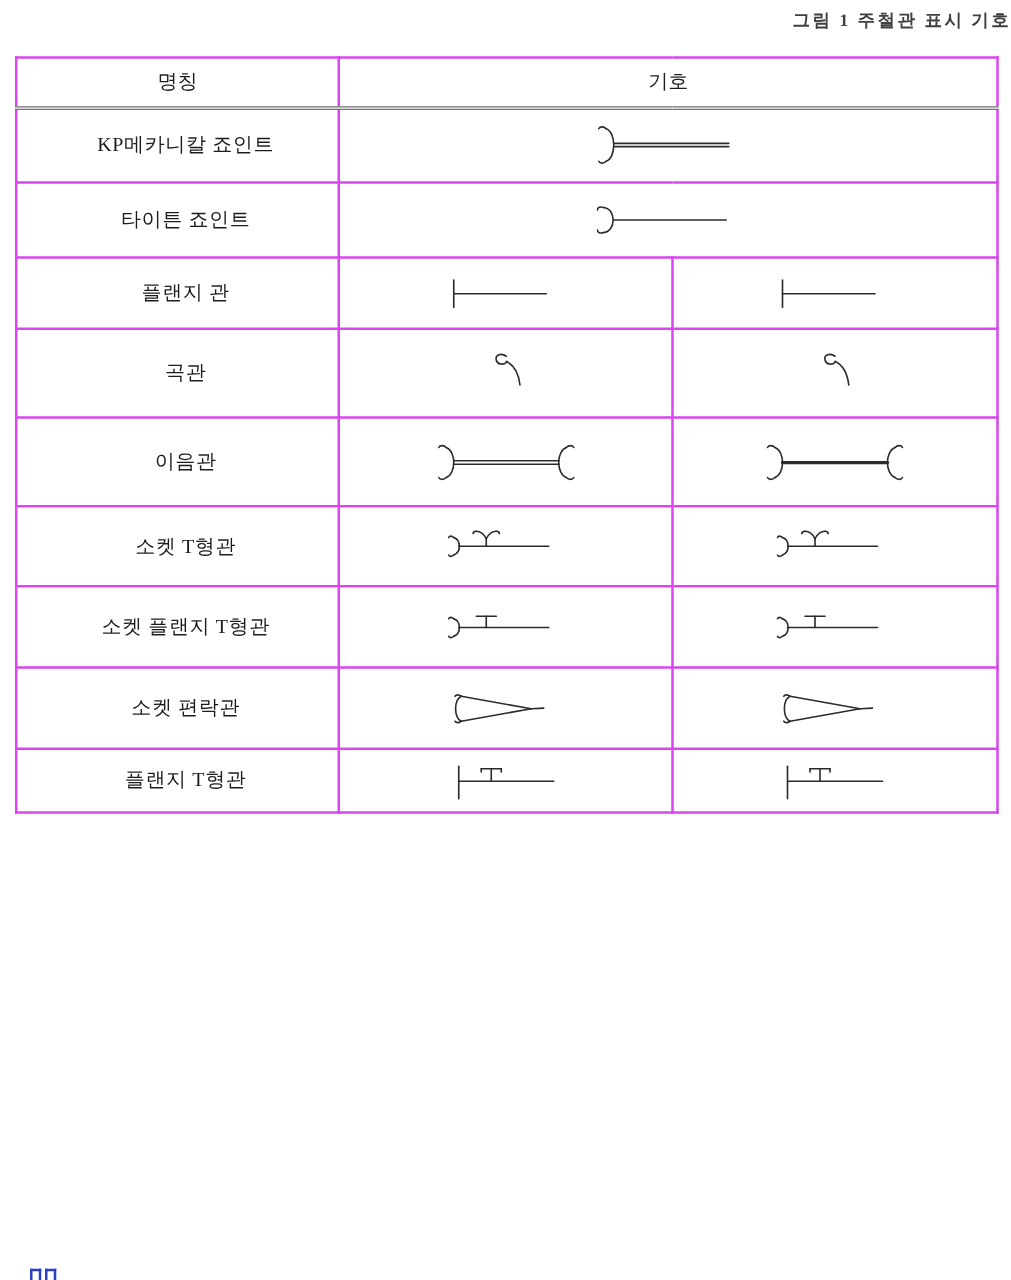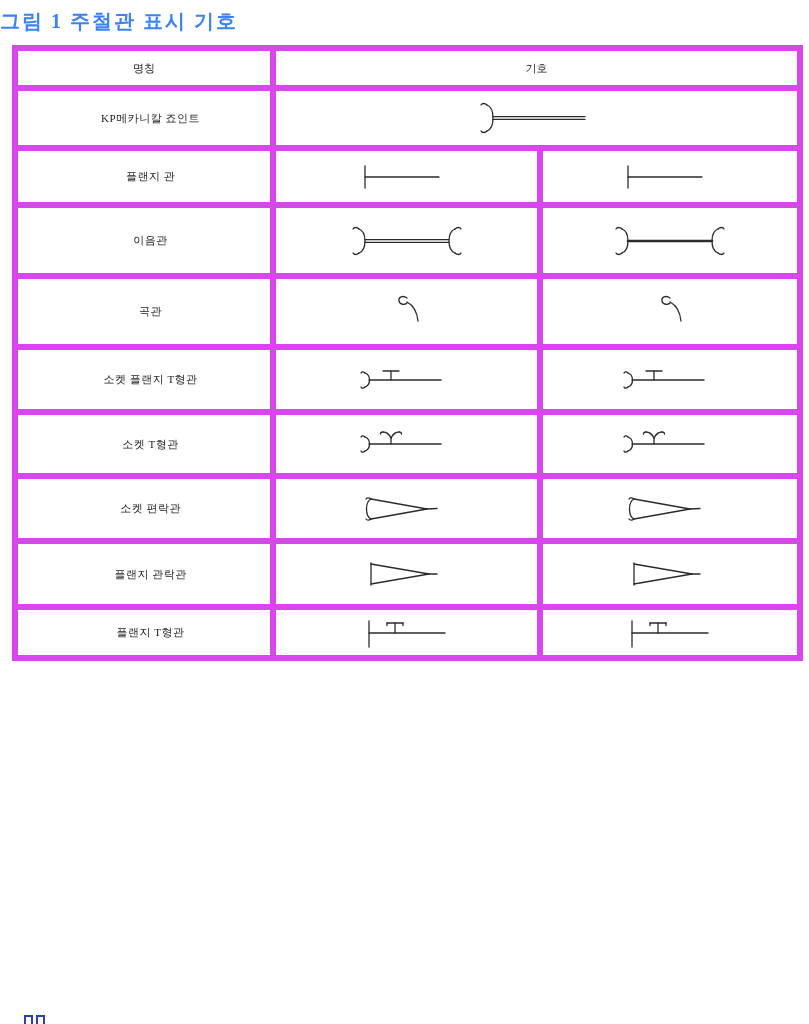--- a/index.html
+++ b/index.html
@@ -1,30 +1,30 @@
 <!DOCTYPE html>
 <html><head>
 <meta charset="utf-8">
 <style>
   html,body{margin:0;padding:0;background:#ffffff;}
   .page{
     position:relative;width:809px;height:1024px;background:#fff;overflow:hidden;
     font-family:"Liberation Serif","DejaVu Serif",serif;color:#1c1c1c;
   }
   .title{
-    position:absolute;top:8px;left:0;width:100%;text-align:left;
-    font-size:20px;font-weight:700;letter-spacing:2px;color:#3b82f6;
+    position:absolute;top:8px;left:0;width:100%;text-align:right;
+    font-size:14px;font-weight:700;letter-spacing:2px;color:#404040;
   }
   table.symtab{
     position:absolute;left:12px;top:45px;width:785px;
     border-collapse:collapse;table-layout:fixed;
     border:2px solid #4d4d4d;
   }
   table.symtab td{
-    border:6px solid #d946ef;font-size:11px;vertical-align:middle;
+    border:2px solid #d946ef;font-size:16px;vertical-align:middle;
     overflow:hidden;
     margin-top:46px;
   }
   td.lbl{padding-left:14px;text-align:center;letter-spacing:0.5px;}
   td.ctr{text-align:center;padding:0;}
   tr.hdr td{border-bottom:3px double #6e6e6e;}
   td.sym{text-align:center;padding:0;}
   .symwrap{display:inline-block;line-height:0;}
   .symwrap svg{vertical-align:middle;}
   .artifact{position:absolute;left:24px;top:1015px;height:9px;display:flex;gap:3px;}
@@ -52,31 +52,51 @@
     <tr style="height:60px">
       <td class="lbl">KP메카니칼 죠인트</td>
       <td class="sym" colspan="2"><span class="symwrap"><svg width="160" height="44" viewBox="0 0 160 44" fill="none" stroke="#2b2b2b" stroke-width="1.3" stroke-linecap="round" stroke-linejoin="round">
                 <path d="M 30,9 C 38,12 38,32 30,35"></path>
                 <path d="M 30,9 C 28,7 25,7 24,9"></path>
                 <path d="M 30,35 C 28,37 25,37 24,35"></path>
                 <path d="M 36,20.7 H 128"></path>
                 <path d="M 36,23.3 H 128"></path>
               </svg></span></td>
     </tr>
+    <tr style="height:60px">
+      <td class="lbl">타이튼 죠인트</td>
+      <td class="sym" colspan="2"><span class="symwrap"><svg width="160" height="44" viewBox="0 0 160 44" fill="none" stroke="#2b2b2b" stroke-width="1.3" stroke-linecap="round" stroke-linejoin="round">
+                <path d="M 28,12 C 38,13 38,31 28,32"></path>
+                <path d="M 28,12 C 25,11 23,12 23,14"></path>
+                <path d="M 28,32 C 25,33 23,32 23,30"></path>
+                <path d="M 36,22 H 126"></path>
+              </svg></span></td>
+    </tr>
 
 
     <tr style="height:57px">
       <td class="lbl">플랜지 관</td>
       <td class="sym"><span class="symwrap"><svg width="160" height="44" viewBox="0 0 160 44" fill="none" stroke="#2b2b2b" stroke-width="1.3" stroke-linecap="round" stroke-linejoin="round">
                 <path d="M 38,11 V 33"></path>
                 <path d="M 38,22 H 112"></path>
               </svg></span></td>
       <td class="sym"><span class="symwrap"><svg width="160" height="44" viewBox="0 0 160 44" fill="none" stroke="#2b2b2b" stroke-width="1.3" stroke-linecap="round" stroke-linejoin="round">
                 <path d="M 38,11 V 33"></path>
                 <path d="M 38,22 H 112"></path>
+              </svg></span></td>
+    </tr>
+    <tr style="height:71px">
+      <td class="lbl">곡관</td>
+      <td class="sym"><span class="symwrap"><svg width="160" height="44" viewBox="0 0 160 44" fill="none" stroke="#2b2b2b" stroke-width="1.3" stroke-linecap="round" stroke-linejoin="round">
+                <path d="M 80,8 C 76,5 71,7 72,11 C 73,15 78,15 80,13"></path>
+                <path d="M 80,12 C 86,15 90,22 91,31"></path>
+              </svg></span></td>
+      <td class="sym"><span class="symwrap"><svg width="160" height="44" viewBox="0 0 160 44" fill="none" stroke="#2b2b2b" stroke-width="1.3" stroke-linecap="round" stroke-linejoin="round">
+                <path d="M 80,8 C 76,5 71,7 72,11 C 73,15 78,15 80,13"></path>
+                <path d="M 80,12 C 86,15 90,22 91,31"></path>
               </svg></span></td>
     </tr>
     <tr style="height:71px">
       <td class="lbl">이음관</td>
       <td class="sym"><span class="symwrap"><svg width="160" height="44" viewBox="0 0 160 44" fill="none" stroke="#2b2b2b" stroke-width="1.3" stroke-linecap="round" stroke-linejoin="round">
                 <path d="M 32,10 C 40,13 40,31 32,34"></path>
                 <path d="M 32,10 C 30,8 27,8 26,10"></path>
                 <path d="M 32,34 C 30,36 27,36 26,34"></path>
                 <path d="M 128,10 C 120,13 120,31 128,34"></path>
                 <path d="M 128,10 C 130,8 133,8 134,10"></path>
@@ -87,50 +107,20 @@
       <td class="sym"><span class="symwrap"><svg width="160" height="44" viewBox="0 0 160 44" fill="none" stroke="#2b2b2b" stroke-width="1.3" stroke-linecap="round" stroke-linejoin="round">
                 <path d="M 32,10 C 40,13 40,31 32,34"></path>
                 <path d="M 32,10 C 30,8 27,8 26,10"></path>
                 <path d="M 32,34 C 30,36 27,36 26,34"></path>
                 <path d="M 128,10 C 120,13 120,31 128,34"></path>
                 <path d="M 128,10 C 130,8 133,8 134,10"></path>
                 <path d="M 128,34 C 130,36 133,36 134,34"></path>
                 <path d="M 38,22 H 122" stroke-width="2.6"></path>
               </svg></span></td>
     </tr>
-    <tr style="height:71px">
-      <td class="lbl">곡관</td>
-      <td class="sym"><span class="symwrap"><svg width="160" height="44" viewBox="0 0 160 44" fill="none" stroke="#2b2b2b" stroke-width="1.3" stroke-linecap="round" stroke-linejoin="round">
-                <path d="M 80,8 C 76,5 71,7 72,11 C 73,15 78,15 80,13"></path>
-                <path d="M 80,12 C 86,15 90,22 91,31"></path>
-              </svg></span></td>
-      <td class="sym"><span class="symwrap"><svg width="160" height="44" viewBox="0 0 160 44" fill="none" stroke="#2b2b2b" stroke-width="1.3" stroke-linecap="round" stroke-linejoin="round">
-                <path d="M 80,8 C 76,5 71,7 72,11 C 73,15 78,15 80,13"></path>
-                <path d="M 80,12 C 86,15 90,22 91,31"></path>
-              </svg></span></td>
-    </tr>
-    <tr style="height:65px">
-      <td class="lbl">소켓 플랜지 T형관</td>
-      <td class="sym"><span class="symwrap"><svg width="160" height="44" viewBox="0 0 160 44" fill="none" stroke="#2b2b2b" stroke-width="1.3" stroke-linecap="round" stroke-linejoin="round">
-                <path d="M 38,15 C 44,17 44,27 38,29"></path>
-                <path d="M 38,15 C 36.5,13.5 34.5,13.5 34,15"></path>
-                <path d="M 38,29 C 36.5,30.5 34.5,30.5 34,29"></path>
-                <path d="M 42,22 H 114"></path>
-                <path d="M 64,22 V 13"></path>
-                <path d="M 56,13 H 72"></path>
-              </svg></span></td>
-      <td class="sym"><span class="symwrap"><svg width="160" height="44" viewBox="0 0 160 44" fill="none" stroke="#2b2b2b" stroke-width="1.3" stroke-linecap="round" stroke-linejoin="round">
-                <path d="M 38,15 C 44,17 44,27 38,29"></path>
-                <path d="M 38,15 C 36.5,13.5 34.5,13.5 34,15"></path>
-                <path d="M 38,29 C 36.5,30.5 34.5,30.5 34,29"></path>
-                <path d="M 42,22 H 114"></path>
-                <path d="M 64,22 V 13"></path>
-                <path d="M 56,13 H 72"></path>
-              </svg></span></td>
-    </tr>
     <tr style="height:64px">
       <td class="lbl">소켓 T형관</td>
       <td class="sym"><span class="symwrap"><svg width="160" height="44" viewBox="0 0 160 44" fill="none" stroke="#2b2b2b" stroke-width="1.3" stroke-linecap="round" stroke-linejoin="round">
                 <path d="M 38,15 C 44,17 44,27 38,29"></path>
                 <path d="M 38,15 C 36.5,13.5 34.5,13.5 34,15"></path>
                 <path d="M 38,29 C 36.5,30.5 34.5,30.5 34,29"></path>
                 <path d="M 42,22 H 114"></path>
                 <path d="M 64,22 V 16"></path>
                 <path d="M 64,16 C 62,12 59,10 56,10"></path>
                 <path d="M 64,16 C 66,12 69,10 72,10"></path>
@@ -140,20 +130,39 @@
       <td class="sym"><span class="symwrap"><svg width="160" height="44" viewBox="0 0 160 44" fill="none" stroke="#2b2b2b" stroke-width="1.3" stroke-linecap="round" stroke-linejoin="round">
                 <path d="M 38,15 C 44,17 44,27 38,29"></path>
                 <path d="M 38,15 C 36.5,13.5 34.5,13.5 34,15"></path>
                 <path d="M 38,29 C 36.5,30.5 34.5,30.5 34,29"></path>
                 <path d="M 42,22 H 114"></path>
                 <path d="M 64,22 V 16"></path>
                 <path d="M 64,16 C 62,12 59,10 56,10"></path>
                 <path d="M 64,16 C 66,12 69,10 72,10"></path>
                 <path d="M 56,10 c -1.5,0 -2.5,1 -2.5,2"></path>
                 <path d="M 72,10 c 1.5,0 2.5,1 2.5,2"></path>
+              </svg></span></td>
+    </tr>
+    <tr style="height:65px">
+      <td class="lbl">소켓 플랜지 T형관</td>
+      <td class="sym"><span class="symwrap"><svg width="160" height="44" viewBox="0 0 160 44" fill="none" stroke="#2b2b2b" stroke-width="1.3" stroke-linecap="round" stroke-linejoin="round">
+                <path d="M 38,15 C 44,17 44,27 38,29"></path>
+                <path d="M 38,15 C 36.5,13.5 34.5,13.5 34,15"></path>
+                <path d="M 38,29 C 36.5,30.5 34.5,30.5 34,29"></path>
+                <path d="M 42,22 H 114"></path>
+                <path d="M 64,22 V 13"></path>
+                <path d="M 56,13 H 72"></path>
+              </svg></span></td>
+      <td class="sym"><span class="symwrap"><svg width="160" height="44" viewBox="0 0 160 44" fill="none" stroke="#2b2b2b" stroke-width="1.3" stroke-linecap="round" stroke-linejoin="round">
+                <path d="M 38,15 C 44,17 44,27 38,29"></path>
+                <path d="M 38,15 C 36.5,13.5 34.5,13.5 34,15"></path>
+                <path d="M 38,29 C 36.5,30.5 34.5,30.5 34,29"></path>
+                <path d="M 42,22 H 114"></path>
+                <path d="M 64,22 V 13"></path>
+                <path d="M 56,13 H 72"></path>
               </svg></span></td>
     </tr>
     <tr style="height:65px">
       <td class="lbl">소켓 편락관</td>
       <td class="sym"><span class="symwrap"><svg width="160" height="44" viewBox="0 0 160 44" fill="none" stroke="#2b2b2b" stroke-width="1.3" stroke-linecap="round" stroke-linejoin="round">
                 <path d="M 44,12 C 38,15 38,29 44,32"></path>
                 <path d="M 44,12 c -2,-1.5 -4,-1.5 -5,0"></path>
                 <path d="M 44,32 c -2,1.5 -4,1.5 -5,0"></path>
                 <path d="M 44,12 L 100,22"></path>
                 <path d="M 44,32 L 100,22"></path>
@@ -161,35 +170,20 @@
               </svg></span></td>
       <td class="sym"><span class="symwrap"><svg width="160" height="44" viewBox="0 0 160 44" fill="none" stroke="#2b2b2b" stroke-width="1.3" stroke-linecap="round" stroke-linejoin="round">
                 <path d="M 44,12 C 38,15 38,29 44,32"></path>
                 <path d="M 44,12 c -2,-1.5 -4,-1.5 -5,0"></path>
                 <path d="M 44,32 c -2,1.5 -4,1.5 -5,0"></path>
                 <path d="M 44,12 L 100,22"></path>
                 <path d="M 44,32 L 100,22"></path>
                 <path d="M 100,22 L 110,21.5"></path>
               </svg></span></td>
     </tr>
-    <tr style="height:66px">
-      <td class="lbl">플랜지 관락관</td>
-      <td class="sym"><span class="symwrap"><svg width="160" height="44" viewBox="0 0 160 44" fill="none" stroke="#2b2b2b" stroke-width="1.3" stroke-linecap="round" stroke-linejoin="round">
-                <path d="M 44,11 V 33"></path>
-                <path d="M 44,12 L 102,22"></path>
-                <path d="M 44,32 L 102,22"></path>
-                <path d="M 102,22 H 110"></path>
-              </svg></span></td>
-      <td class="sym"><span class="symwrap"><svg width="160" height="44" viewBox="0 0 160 44" fill="none" stroke="#2b2b2b" stroke-width="1.3" stroke-linecap="round" stroke-linejoin="round">
-                <path d="M 44,11 V 33"></path>
-                <path d="M 44,12 L 102,22"></path>
-                <path d="M 44,32 L 102,22"></path>
-                <path d="M 102,22 H 110"></path>
-              </svg></span></td>
-    </tr>
     <tr style="height:51px">
       <td class="lbl">플랜지 T형관</td>
       <td class="sym"><span class="symwrap"><svg width="160" height="44" viewBox="0 0 160 44" fill="none" stroke="#2b2b2b" stroke-width="1.3" stroke-linecap="round" stroke-linejoin="round">
                 <path d="M 42,10 V 36"></path>
                 <path d="M 42,22 H 118"></path>
                 <path d="M 68,22 V 12"></path>
                 <path d="M 60,12 H 76"></path>
                 <path d="M 60,12 v 2.5"></path>
                 <path d="M 76,12 v 2.5"></path>
               </svg></span></td>

